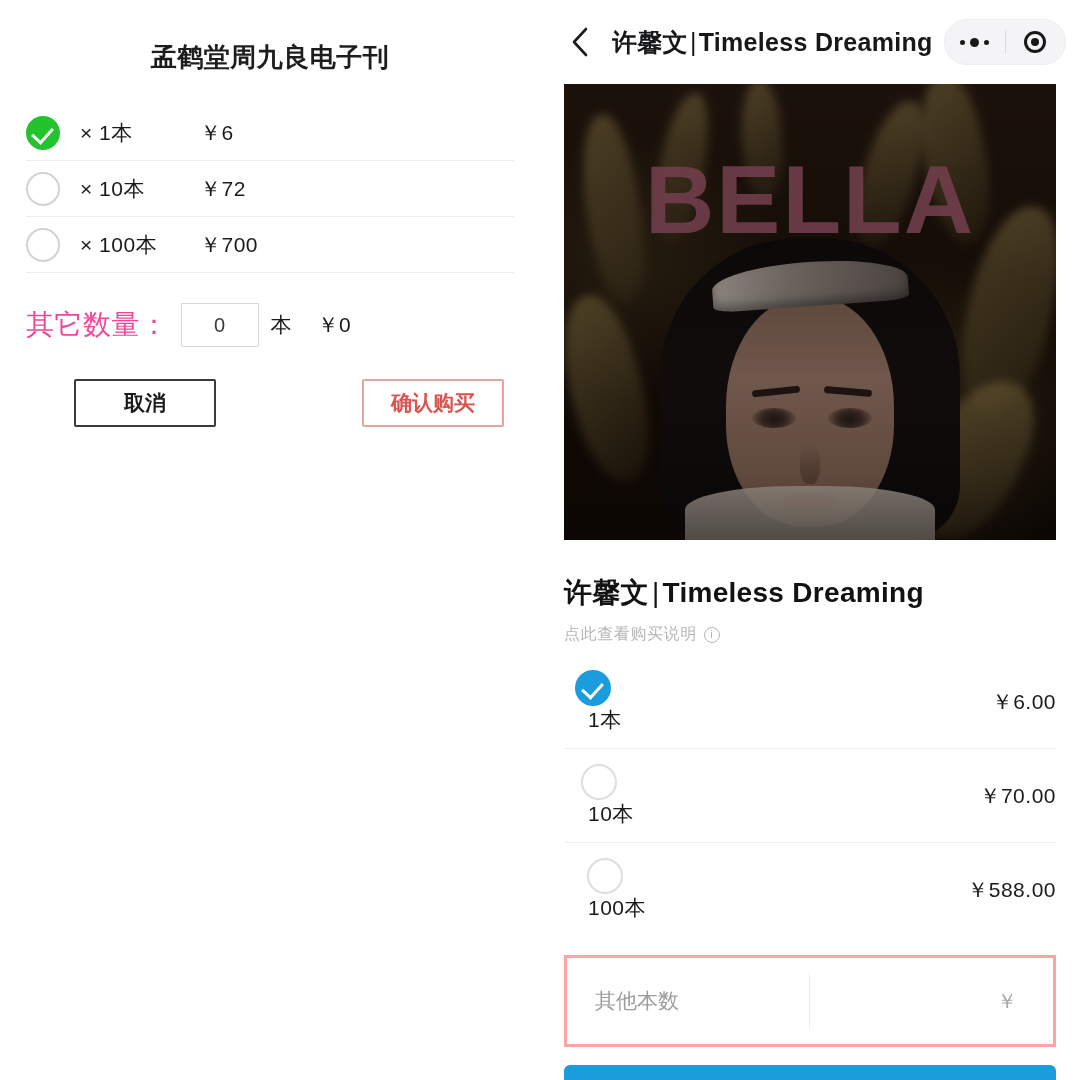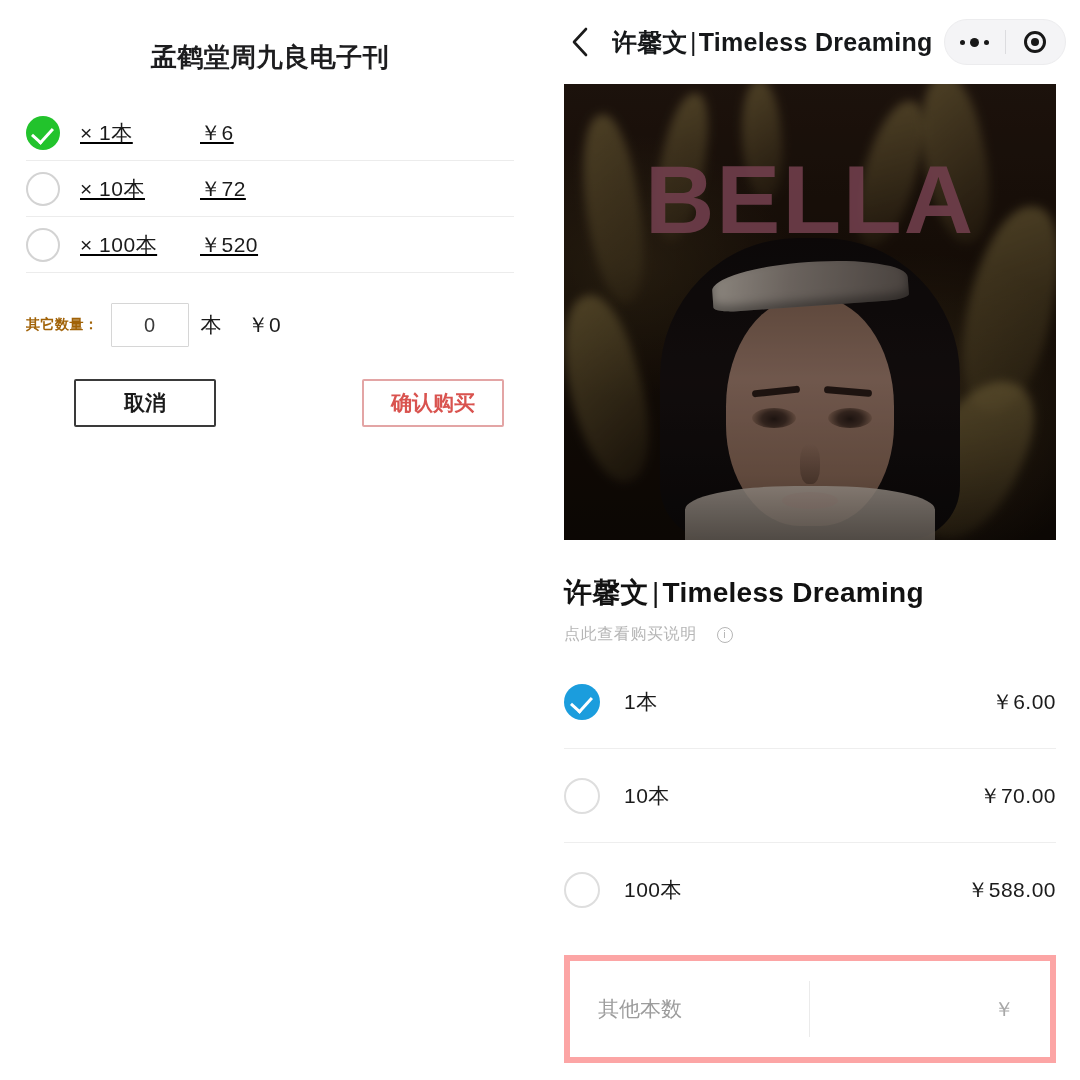--- a/index.html
+++ b/index.html
@@ -149,21 +149,21 @@
     border-left: 20px solid rgba(255,255,255,.95);
     border-top: 12px solid transparent; border-bottom: 12px solid transparent;
   }
 
   
   .left-body { padding: 0 26px; }
   .left-title {
     text-align: center; font-size: 26px; font-weight: 700; color: #1d1d1f;
     letter-spacing: .5px; margin: 40px 0 30px;
   }
-  .opt-list-left { border-top: none; text-decoration: underline; }
+  .opt-list-left { border-top: none; }
   .opt-row-left {
     display: flex; align-items: center; height: 56px;
     border-bottom: 1px solid #ececec; cursor: pointer;
   }
   .opt-row-left:first-child { border-top: none; }
   .radio {
     width: 34px; height: 34px; border-radius: 50%;
     border: 2px solid #d3d3d3; background: #fff; flex: 0 0 auto;
   }
   .radio.checked-green {
@@ -176,21 +176,21 @@
   }
   .opt-qty-left {
     margin-left: 20px; font-size: 21px; color: #1b1b1b; min-width: 120px;
     letter-spacing: .5px;
   }
   .opt-price-left { font-size: 21px; color: #1b1b1b; letter-spacing: .5px; }
 
   .other-row-left {
     display: flex; align-items: center; margin: 24px 0 0 0; height: 56px;
   }
-  .other-label-left { font-size: 14px; color: #a16207; letter-spacing: .5px; font-weight: bold; }
+  .other-label-left { font-size: 28px; color: #ec4899; letter-spacing: .5px; }
   .qty-input {
     width: 78px; height: 44px; margin: 0 12px; border: 1px solid #d6d6d6;
     background: #fff; text-align: center; font-size: 20px; color: #3a3a3a;
     font-family: "Liberation Sans", sans-serif; border-radius: 1px;
   }
   .other-unit-left { font-size: 21px; color: #1b1b1b; margin-right: 26px; }
   .other-total-left { font-size: 21px; color: #1b1b1b; letter-spacing: .5px; }
 
   .btn-row-left { display: flex; justify-content: space-between; margin: 26px 10px 0 48px; }
   .btn-cancel {
@@ -276,53 +276,53 @@
   .cover-dim { position: absolute; inset: 0; background: rgba(0,0,0,.32); pointer-events: none; }
 
   
   .right-body { padding: 0 24px; }
   .right-title {
     font-size: 28px; font-weight: 700; color: #121212; letter-spacing: .3px;
     margin: 34px 0 12px;
   }
   .right-title .sep { font-weight: 400; padding: 0 3px; }
   .right-sub {
-    display: inline-flex; align-items: center; gap: 20px;
+    display: inline-flex; align-items: center; gap: 7px;
     font-size: 16px; color: #b6b6b6; letter-spacing: .6px; cursor: pointer;
     margin-bottom: 10px;
   }
   .info-circle {
     width: 16px; height: 16px; border-radius: 50%; border: 1px solid #b6b6b6;
     display: inline-flex; align-items: center; justify-content: center;
     font-size: 11px; color: #b6b6b6; line-height: 1;
   }
   .opt-row-right {
     display: flex; align-items: center; justify-content: space-between;
     height: 94px; border-bottom: 1px solid #eeeeee; cursor: pointer;
   }
   .opt-row-right:last-of-type { border-bottom: none; }
-  .opt-left-group { display: flex; align-items: center; }
+  .opt-left-group { display: flex; align-items: center; flex-direction: column; }
   .radio-r {
     width: 36px; height: 36px; border-radius: 50%;
     border: 2px solid #dedede; background: #fff; flex: 0 0 auto;
   }
   .radio-r.checked-blue {
     border: none; background: #1b9ddd; position: relative;
   }
   .radio-r.checked-blue::after {
     content: ""; position: absolute; left: 11px; top: 8px;
     width: 10px; height: 17px; border: solid #fff;
     border-width: 0 3px 3px 0; transform: rotate(42deg);
   }
   .opt-qty-right { margin-left: 24px; font-size: 21px; color: #1b1b1b; letter-spacing: .5px; }
   .opt-price-right { font-size: 21px; color: #1b1b1b; letter-spacing: .5px; }
 
   .other-box {
-    display: flex; align-items: center; height: 108px;
-    border: 6px solid #fca5a5; background: #fff; margin-top: 18px;
+    display: flex; align-items: center; height: 92px;
+    border: 3px solid #fca5a5; background: #fff; margin-top: 18px;
   }
   .other-box .cell {
     flex: 1 1 50%; display: flex; align-items: center; height: 100%;
   }
   .other-box .cell.left { padding-left: 28px; }
   .other-box .cell.right { justify-content: flex-end; padding-right: 36px; }
   .other-box .vdiv { width: 1px; height: 56px; background: #ebebeb; }
   .other-input {
     border: none; outline: none; width: 100%; font-size: 21px; color: #1b1b1b;
     background: transparent; font-family: "Liberation Sans", sans-serif;
@@ -360,21 +360,21 @@
           <span class="radio"></span>
           <span class="opt-qty-left">× 10本</span>
           <span class="opt-price-left">￥72</span>
         </div>
 
 
 
         <div class="opt-row-left">
           <span class="radio"></span>
           <span class="opt-qty-left">× 100本</span>
-          <span class="opt-price-left">￥520</span>
+          <span class="opt-price-left">￥700</span>
         </div>
       </div>
 
       <div class="other-row-left">
         <span class="other-label-left">其它数量：</span>
         <input class="qty-input" type="text" value="0" style="">
         <span class="other-unit-left">本</span>
         <span class="other-total-left">￥0</span>
       </div>
 

